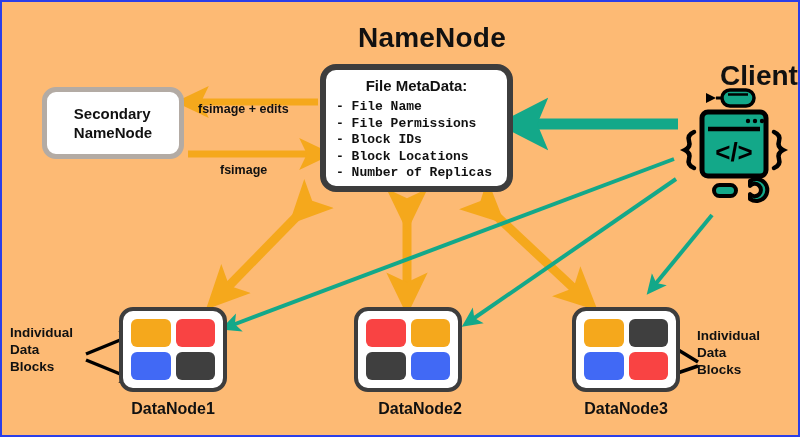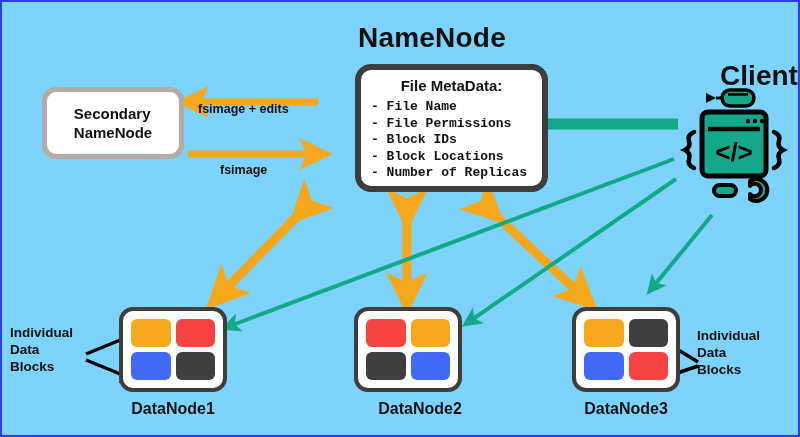--- a/index.html
+++ b/index.html
@@ -7,21 +7,21 @@
     padding: 0;
     background: #ffffff;
   }
   body {
     font-family: "Liberation Sans", sans-serif;
   }
   #canvas {
     position: relative;
     width: 800px;
     height: 437px;
-    background: #7dd3fc;
+    background: #fdba74;
     border: 2px solid #2b3ee8;
     box-sizing: border-box;
     overflow: hidden;
   }
   #arrow-layer {
     position: absolute;
     left: 0;
     top: 0;
     width: 800px;
     height: 437px;
@@ -55,21 +55,20 @@
   .meta-box {
     position: absolute;
     left: 318px;
     top: 62px;
     width: 193px;
     height: 128px;
     border: 6px solid #3d3d3d;
     border-radius: 16px;
     background: #ffffff;
     box-sizing: border-box;
-    margin-left: 35px;
   }
   .meta-title {
     text-align: center;
     font-size: 15px;
     font-weight: bold;
     color: #111111;
     margin-top: 7px;
   }
   .meta-list {
     margin: 5px 0 0 10px;

